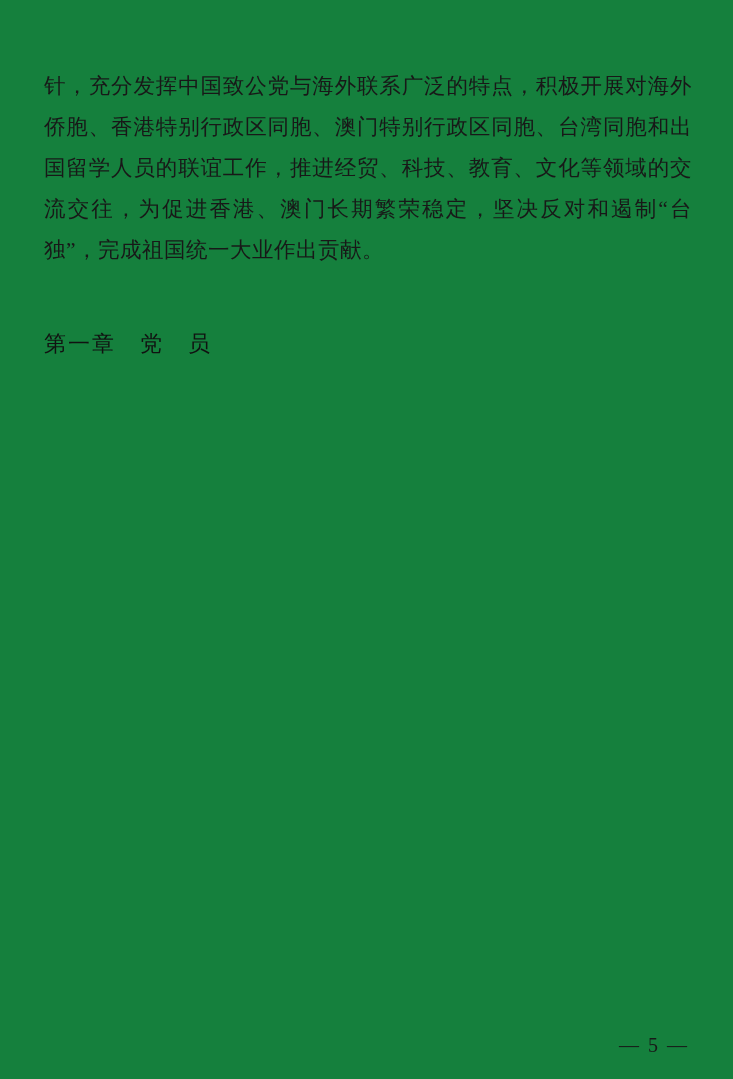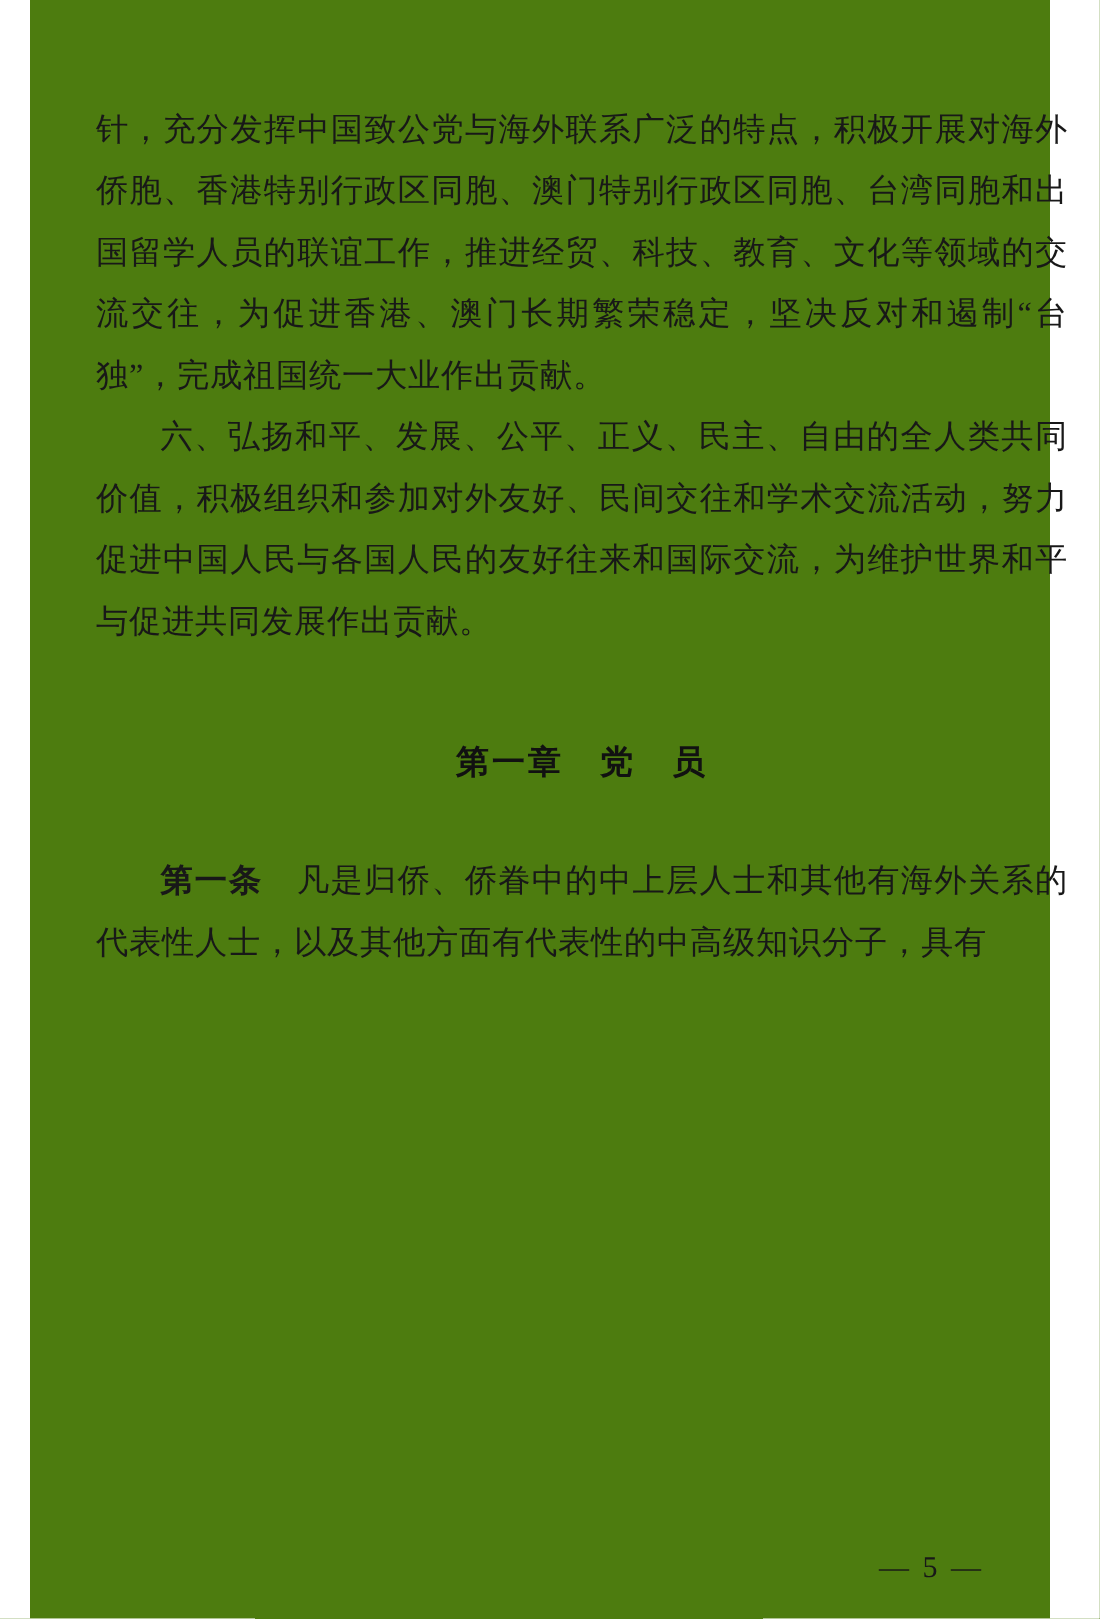--- a/index.html
+++ b/index.html
@@ -12,24 +12,23 @@
     height: 1079px;
     position: relative;
     overflow: hidden;
     font-family: "Liberation Serif", "DejaVu Serif", serif;
     color: #1a1a1a;
   }
   .page {
     position: absolute;
     top: 0;
     left: 0;
-    width: 680px;
+    width: 733px;
     height: 1079px;
-    background: #4d7c0f;
-    margin-left: 20px;
+    background: #15803d;
   }
   .content {
     position: absolute;
     left: 44px;
     top: 66px;
     width: 648px;
   }
   p.para {
     margin: 0 0 0 0;
     font-size: 21.5px;
@@ -37,23 +36,23 @@
     text-align: justify;
     text-justify: inter-ideograph;
     letter-spacing: 0.5px;
     color: #181818;
   }
   p.indent {
     text-indent: 2em;
   }
   .chapter-title {
     margin: 0;
-    text-align: center;
+    text-align: left;
     font-size: 22px;
-    font-weight: bold;
+    font-weight: normal;
     letter-spacing: 2px;
     color: #111;
   }
   .chapter-gap-top {
     height: 58px;
   }
   .chapter-gap-bottom {
     height: 44px;
   }
   .article-lead {
@@ -70,27 +69,25 @@
   }
 </style>
 </head>
 <body>
 
 <div class="page">
   <div class="content">
 
     <p class="para">针，充分发挥中国致公党与海外联系广泛的特点，积极开展对海外侨胞、香港特别行政区同胞、澳门特别行政区同胞、台湾同胞和出国留学人员的联谊工作，推进经贸、科技、教育、文化等领域的交流交往，为促进香港、澳门长期繁荣稳定，坚决反对和遏制“台独”，完成祖国统一大业作出贡献。</p>
 
-    <p class="para indent">六、弘扬和平、发展、公平、正义、民主、自由的全人类共同价值，积极组织和参加对外友好、民间交往和学术交流活动，努力促进中国人民与各国人民的友好往来和国际交流，为维护世界和平与促进共同发展作出贡献。</p>
 
 
     <div class="chapter-gap-top"></div>
 
     <p class="chapter-title">第一章　党　员</p>
 
     <div class="chapter-gap-bottom"></div>
 
-    <p class="para indent"><span class="article-lead">第一条</span><span>　凡是归侨、侨眷中的中上层人士和其他有海外关系的代表性人士，以及其他方面有代表性的中高级知识分子，具有</span></p>
 
   </div>
 
   <div class="page-number">— 5 —</div>
 </div>
 
 </body></html>

